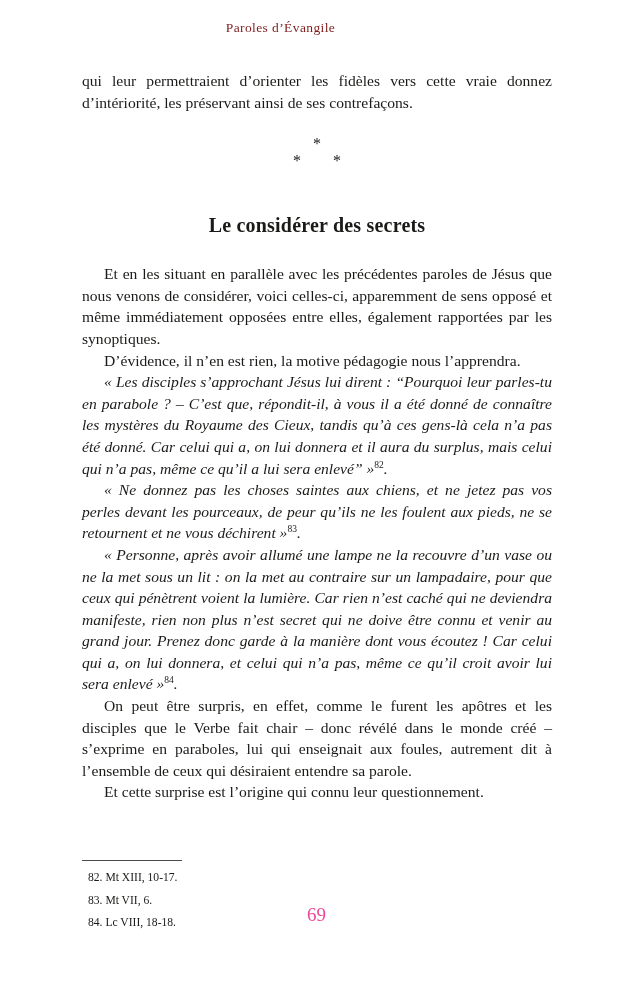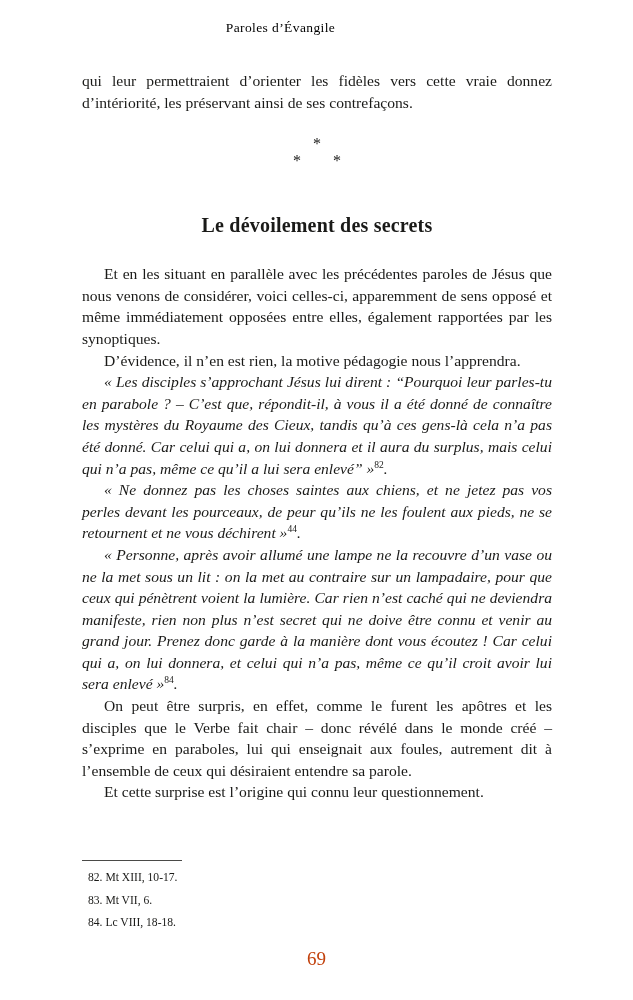--- a/index.html
+++ b/index.html
@@ -24,21 +24,21 @@
 
   
   .running-header {
     position: absolute;
     top: 20px;
     left: 0;
     width: 561px;
     text-align: center;
     font-size: 13.5px;
     letter-spacing: 0.4px;
-    color: #000000;
+    color: #7f1d1d;
   }
 
   
   .textblock {
     position: absolute;
     left: 82px;
     top: 70px;
     width: 470px;
   }
 
@@ -102,53 +102,53 @@
     margin: 6px;
     font-size: 11.6px;
     line-height: 16.5px;
     text-align: left;
     text-indent: 0;
   }
 
   
   .folio {
     position: absolute;
-    top: 948px;
+    top: 904px;
     left: 0;
     width: 633px;
     text-align: center;
     font-size: 19px;
-    color: #c2410c;
+    color: #ec4899;
   }
 </style>
 </head>
 <body>
 
 <div class="page">
 
   <div class="running-header">Paroles d’Évangile</div>
 
   <div class="textblock">
 
     <p class="noindent">qui leur permettraient d’orienter les fidèles vers cette vraie donnez d’intériorité, les préservant ainsi de ses contrefaçons.</p>
 
     <div class="asterism">
       <div class="row1">*</div>
       <div class="row2">* *</div>
     </div>
 
-    <h2 class="section-title">Le dévoilement des secrets</h2>
+    <h2 class="section-title">Le considérer des secrets</h2>
 
     <p class="indent">Et en les situant en parallèle avec les précédentes paroles de Jésus que nous venons de considérer, voici celles-ci, apparemment de sens opposé et même immédiatement opposées entre elles, également rapportées par les synoptiques.</p>
 
     <p class="indent">D’évidence, il n’en est rien, la motive pédagogie nous l’apprendra.</p>
 
     <p class="quote"><span>« Les disciples s’approchant Jésus lui dirent : “Pourquoi leur parles-tu en parabole ? – C’est que, répondit-il, à vous il a été donné de connaître les mystères du Royaume des Cieux, tandis qu’à ces gens-là cela n’a pas été donné. Car celui qui a, on lui donnera et il aura du surplus, mais celui qui n’a pas, même ce qu’il a lui sera enlevé” »</span><sup>82</sup><span>.</span></p>
 
-    <p class="quote"><span>« Ne donnez pas les choses saintes aux chiens, et ne jetez pas vos perles devant les pourceaux, de peur qu’ils ne les foulent aux pieds, ne se retournent et ne vous déchirent »</span><sup>44</sup><span>.</span></p>
+    <p class="quote"><span>« Ne donnez pas les choses saintes aux chiens, et ne jetez pas vos perles devant les pourceaux, de peur qu’ils ne les foulent aux pieds, ne se retournent et ne vous déchirent »</span><sup>83</sup><span>.</span></p>
 
     <p class="quote"><span>« Personne, après avoir allumé une lampe ne la recouvre d’un vase ou ne la met sous un lit : on la met au contraire sur un lampadaire, pour que ceux qui pénètrent voient la lumière. Car rien n’est caché qui ne deviendra manifeste, rien non plus n’est secret qui ne doive être connu et venir au grand jour. Prenez donc garde à la manière dont vous écoutez ! Car celui qui a, on lui donnera, et celui qui n’a pas, même ce qu’il croit avoir lui sera enlevé »</span><sup>84</sup><span>.</span></p>
 
     <p class="indent">On peut être surpris, en effet, comme le furent les apôtres et les disciples que le Verbe fait chair – donc révélé dans le monde créé – s’exprime en paraboles, lui qui enseignait aux foules, autrement dit à l’ensemble de ceux qui désiraient entendre sa parole.</p>
 
     <p class="indent">Et cette surprise est l’origine qui connu leur questionnement.</p>
 
   </div>
 
   <div class="footnotes">

